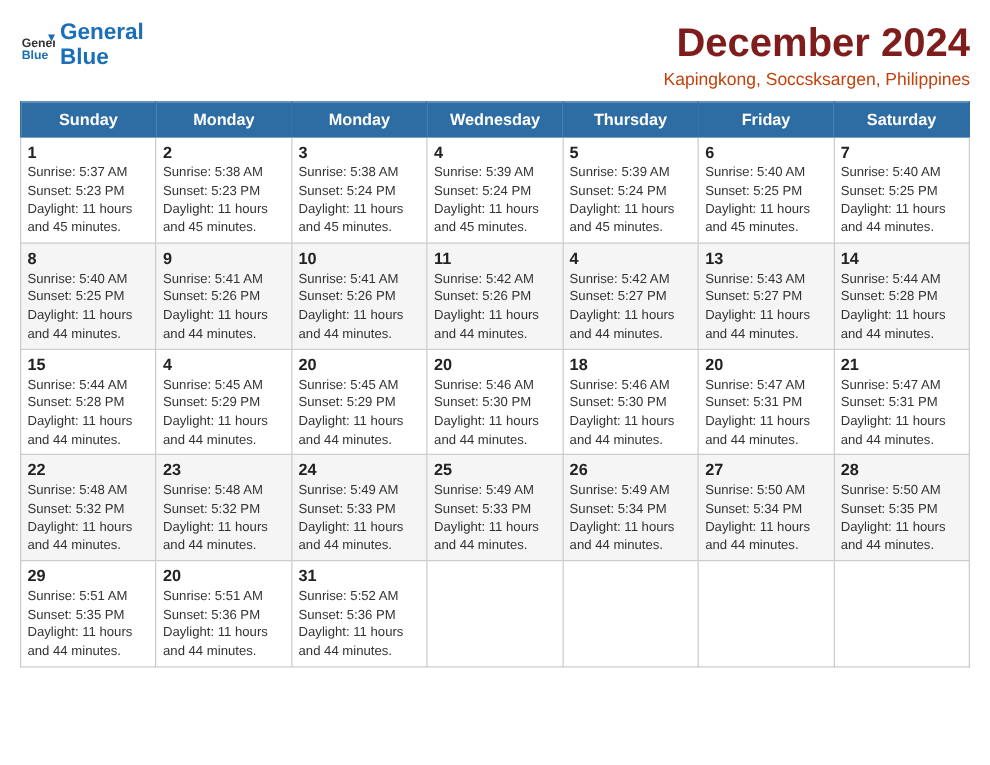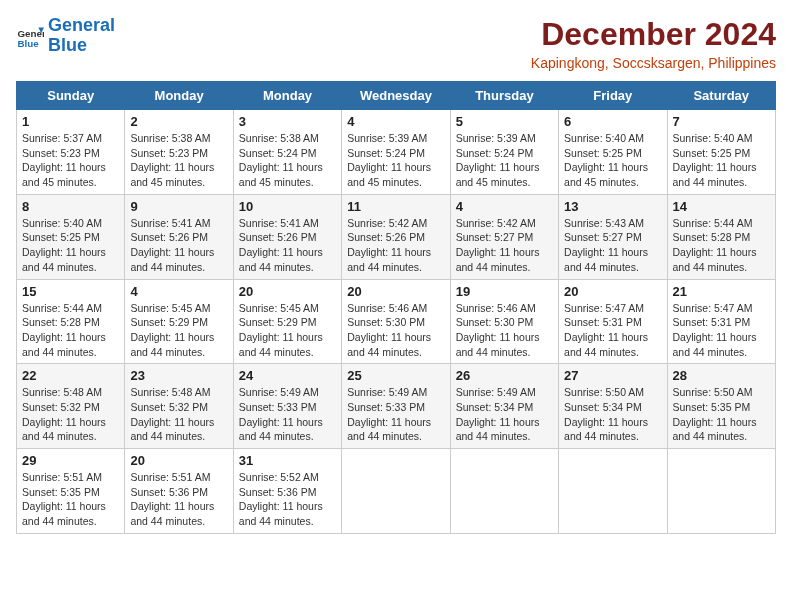--- a/index.html
+++ b/index.html
@@ -264,21 +264,21 @@
       </td>
         <td>
         <span class="day-number">20</span>
         <div class="day-info">
           Sunrise: 5:46 AM<br>
           Sunset: 5:30 PM<br>
           Daylight: 11 hours and&nbsp;44 minutes.
         </div>
       </td>
         <td>
-        <span class="day-number">19</span>
+        <span class="day-number">18</span>
         <div class="day-info">
           Sunrise: 5:46 AM<br>
           Sunset: 5:30 PM<br>
           Daylight: 11 hours and&nbsp;44 minutes.
         </div>
       </td>
         <td>
         <span class="day-number">20</span>
         <div class="day-info">
           Sunrise: 5:47 AM<br>

